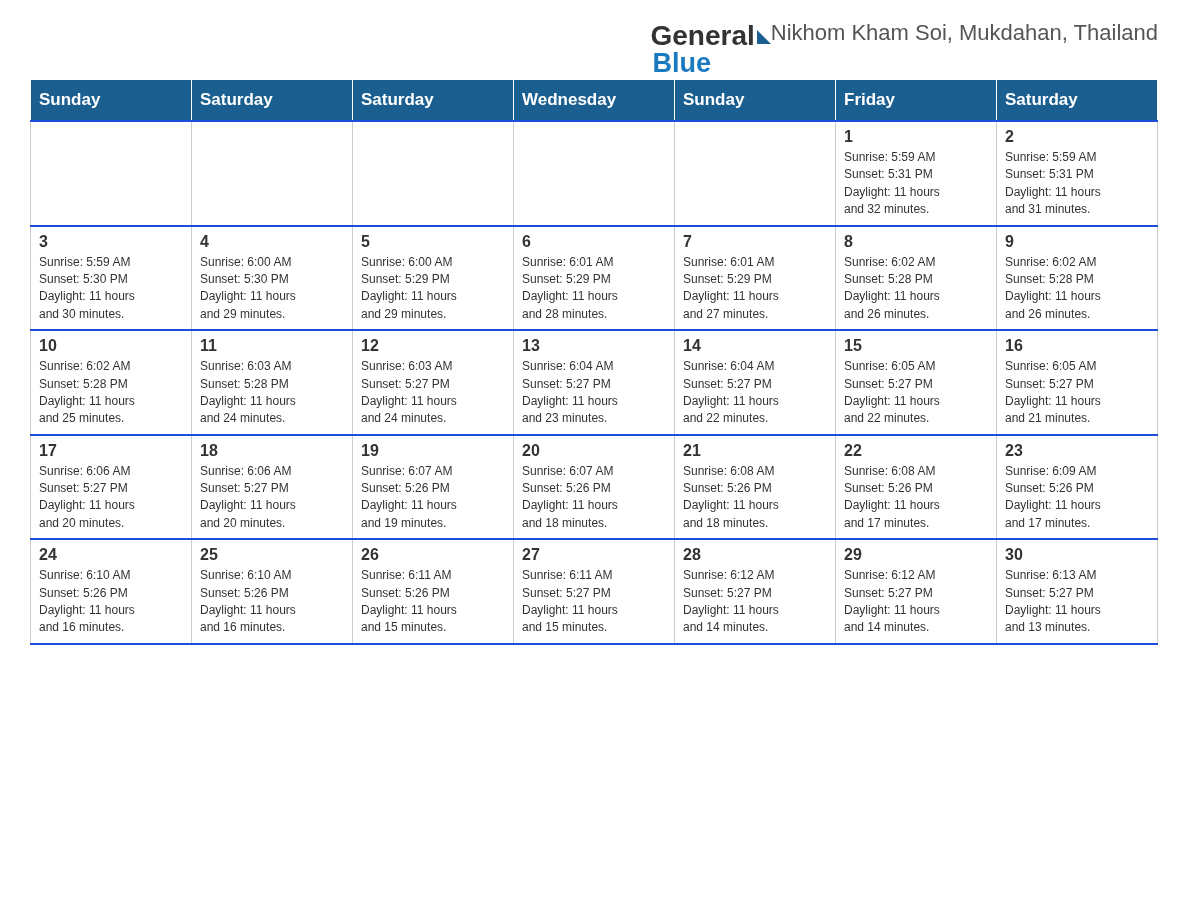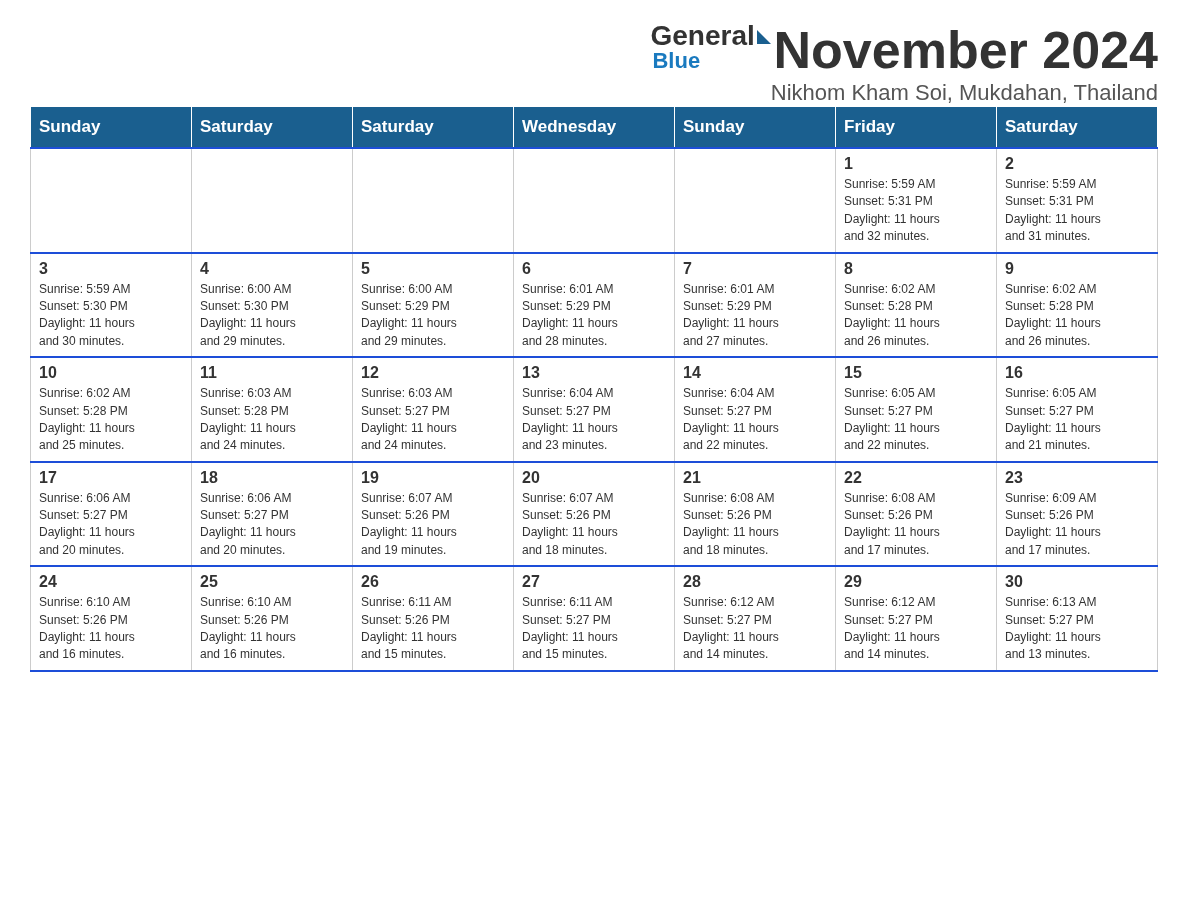--- a/index.html
+++ b/index.html
@@ -31,21 +31,21 @@
       height: 0;
       border-left: 14px solid #1a5f8f;
       border-top: 14px solid transparent;
       border-bottom: 0px solid transparent;
       display: inline-block;
       margin-left: 2px;
       margin-top: 2px;
     }
     .logo-sub {
       color: #1a7abf;
-      font-size: 22px;
+      font-size: 27px;
       font-weight: bold;
       margin-top: -4px;
       margin-left: 2px;
     }
     .title-section {
       text-align: right;
     }
     .month-title {
       font-size: 52px;
       font-weight: bold;
@@ -106,21 +106,20 @@
 
 <div class="header">
   <div class="logo">
     <div class="logo-text">
       <span>General</span>
       <span class="logo-arrow"></span>
     </div>
     <div class="logo-sub">Blue</div>
   </div>
   <div class="title-section">
-    <div class="month-title">November 2024</div>
     <div class="location-title">Nikhom Kham Soi, Mukdahan, Thailand</div>
   </div>
 </div>
 
 <table class="calendar">
   <thead>
     <tr>
       <th>Sunday</th>
       <th>Saturday</th>
       <th>Saturday</th>

